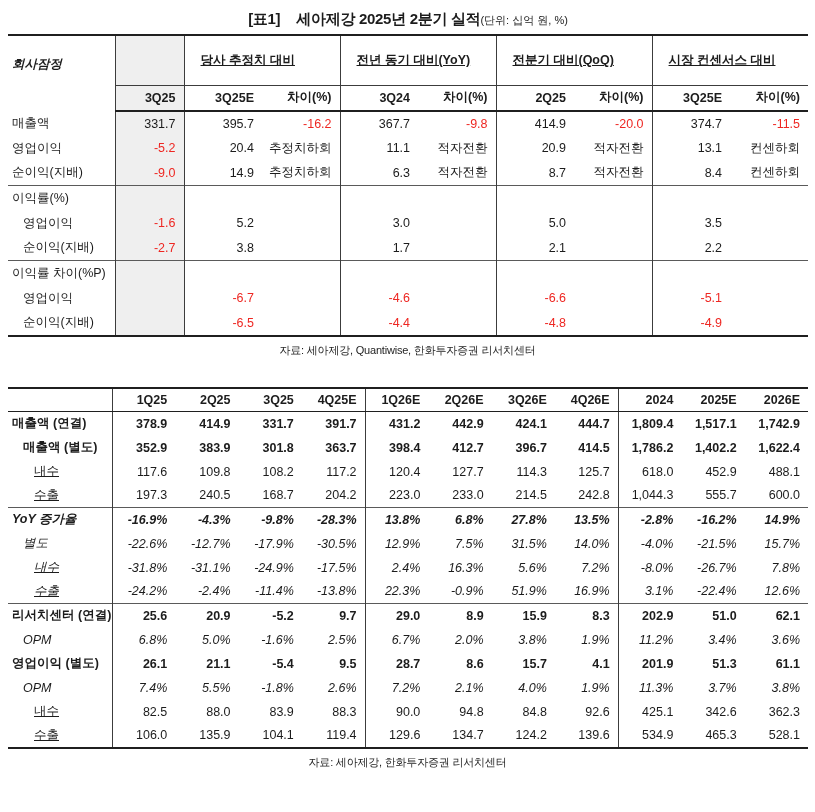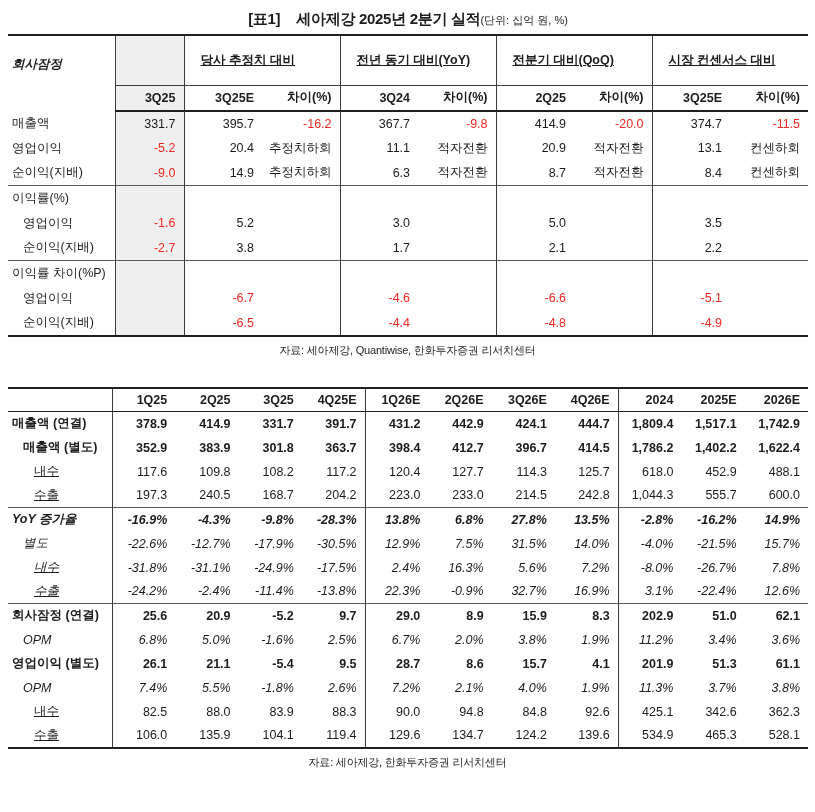--- a/index.html
+++ b/index.html
@@ -340,28 +340,28 @@
           <td>7.8%</td>
         </tr>
         <tr class="ital">
           <td class="lab ind2">수출</td>
           <td class="bl">-24.2%</td>
           <td>-2.4%</td>
           <td>-11.4%</td>
           <td>-13.8%</td>
           <td class="bl">22.3%</td>
           <td>-0.9%</td>
-          <td>32.7%</td>
+          <td>51.9%</td>
           <td>16.9%</td>
           <td class="bl">3.1%</td>
           <td>-22.4%</td>
           <td>12.6%</td>
         </tr>
         <tr class="sep bold">
-          <td class="lab">회사잠정 (연결)</td>
+          <td class="lab">리서치센터 (연결)</td>
           <td class="bl">25.6</td>
           <td>20.9</td>
           <td>-5.2</td>
           <td>9.7</td>
           <td class="bl">29.0</td>
           <td>8.9</td>
           <td>15.9</td>
           <td>8.3</td>
           <td class="bl">202.9</td>
           <td>51.0</td>

